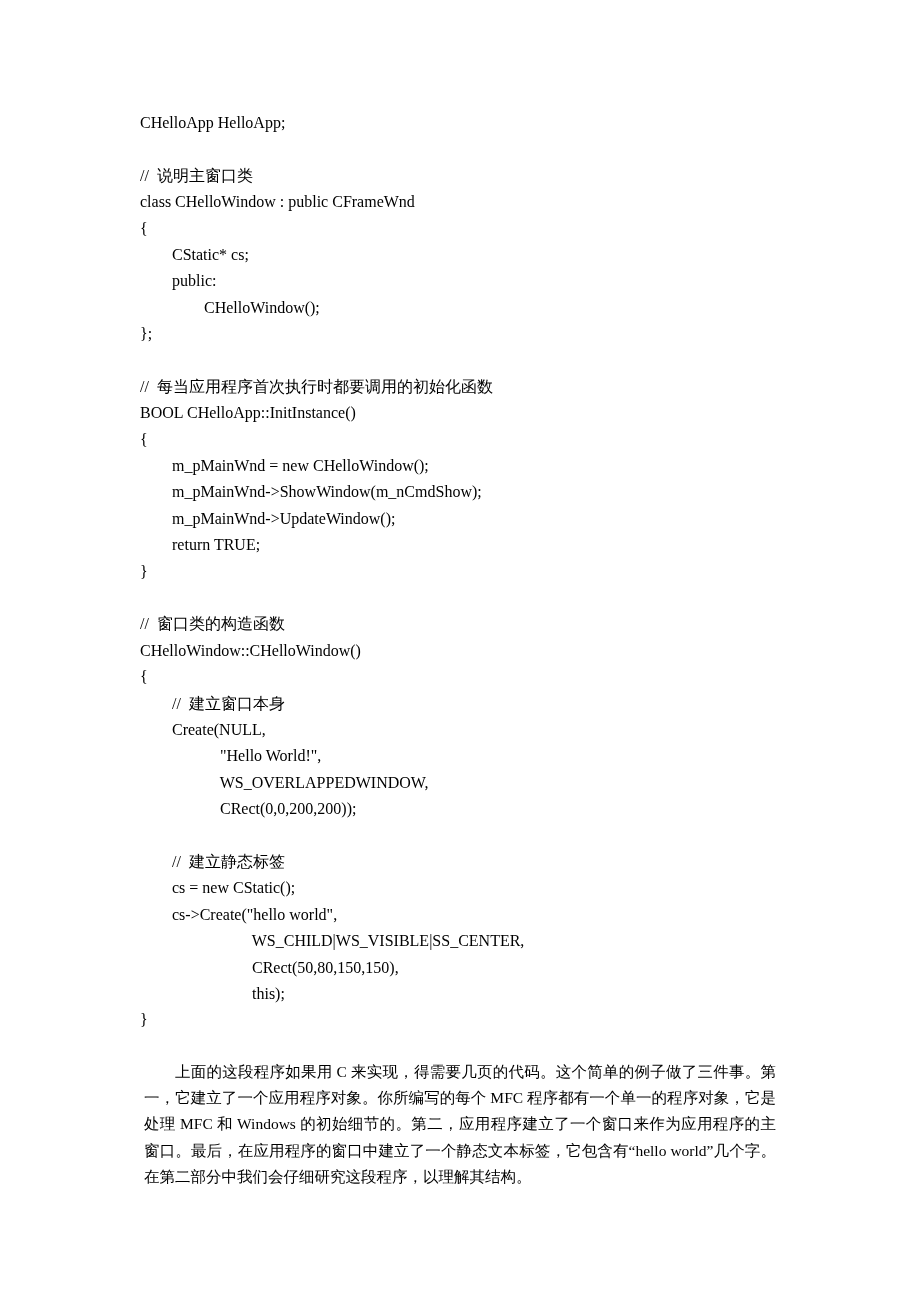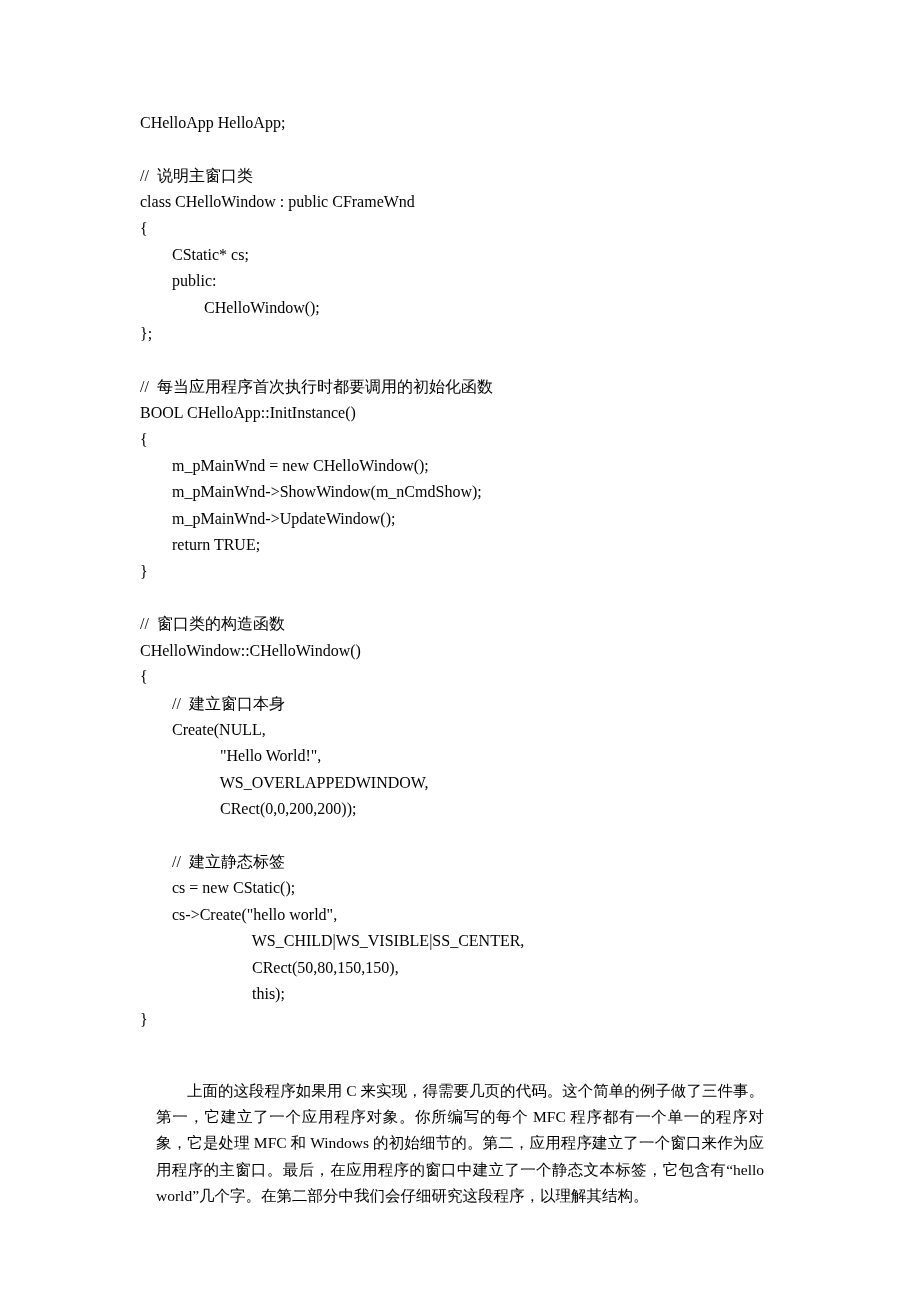--- a/index.html
+++ b/index.html
@@ -12,31 +12,31 @@
     }
     .page {
       padding: 110px 140px 60px 140px;
     }
     .code-block {
       font-family: "Times New Roman", serif;
       font-size: 16px;
       line-height: 1.65;
       color: #000;
       white-space: pre;
-      margin-bottom: 44px;
+      margin-bottom: 25px;
     }
     .body-text {
       font-family: "SimSun", "宋体", serif;
       font-size: 15.5px;
       line-height: 1.7;
       color: #000;
       text-align: justify;
     }
     .body-text p {
-      margin: 16px;
+      margin: 4px;
       text-indent: 2em;
     }
   </style>
 </head>
 <body>
 
 <div class="page">
 
 <div class="code-block"><span>CHelloApp HelloApp;</span>
 

